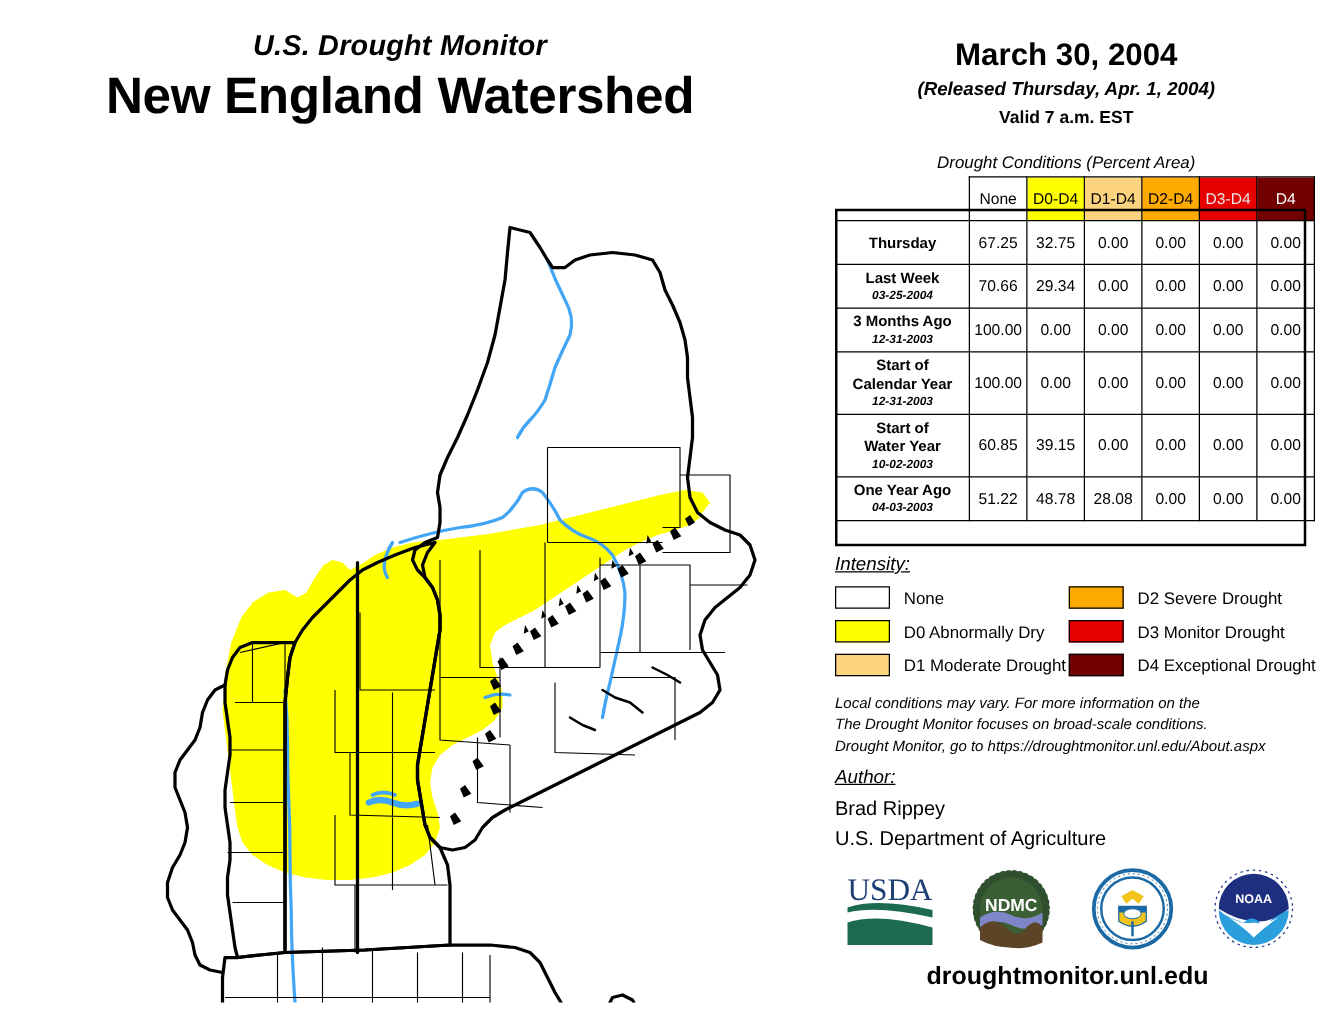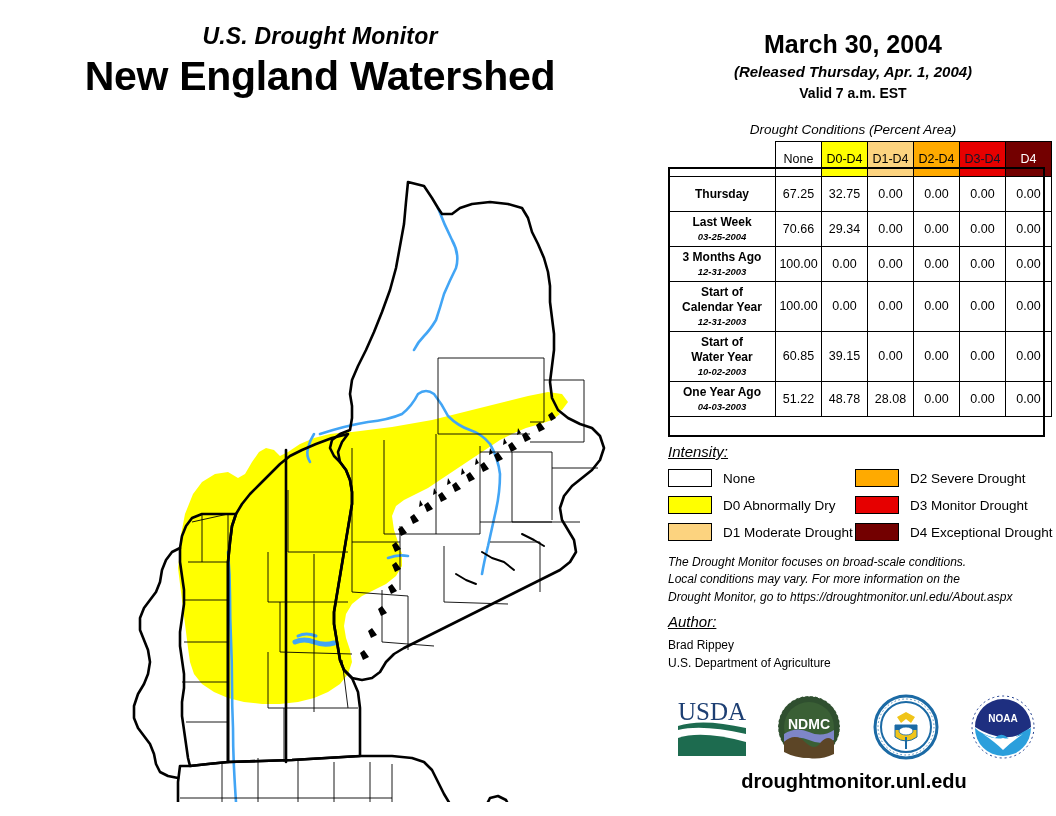--- a/index.html
+++ b/index.html
@@ -130,21 +130,21 @@
   }
   #cond-table .valcell {
     width: 45px;
     height: 34px;
     font-size: 12.5px;
   }
   .hdr-none { background: #ffffff !important; color: #000; }
   .hdr-d0   { background: #ffff00 !important; color: #000; }
   .hdr-d1   { background: #fcd37f !important; color: #000; }
   .hdr-d2   { background: #ffaa00 !important; color: #000; }
-  .hdr-d3   { background: #e60000 !important; color: #0f172a; margin-top: 32px; }
+  .hdr-d3   { background: #e60000 !important; color: #e5e5e5; margin-top: 32px; }
   .hdr-d4   { background: #730000 !important; color: #fff; }
 
   
   #table-outline {
     position: absolute;
     left: 8px; top: 167px;
     width: 377px; height: 270px;
     border: 2px solid #000;
     pointer-events: none;
     box-sizing: border-box;
@@ -188,21 +188,21 @@
   #author-title {
     position: absolute;
     left: 8px; top: 613px;
     font-size: 15px;
     font-style: italic;
     text-decoration: underline;
   }
   #author-lines {
     position: absolute;
     left: 8px; top: 636px;
-    font-size: 12px;
+    font-size: 16px;
     line-height: 1.5;
   }
 
   
   #logo-strip {
     position: absolute;
     left: 3px; top: 688px;
     width: 388px; height: 78px;
     display: flex;
     align-items: center;
@@ -583,22 +583,22 @@
       <span class="legend-swatch" style="background:#e60000"></span>
       <span class="legend-label">D3 Monitor Drought</span>
     </div>
     <div class="legend-row">
       <span class="legend-swatch" style="background:#730000"></span>
       <span class="legend-label">D4 Exceptional Drought</span>
     </div>
   </div>
 
   <div id="disclaimer">
+    <div>Local conditions may vary. For more information on the</div>
     <div>The Drought Monitor focuses on broad-scale conditions.</div>
-    <div>Local conditions may vary. For more information on the</div>
     <div>Drought Monitor, go to https://droughtmonitor.unl.edu/About.aspx</div>
   </div>
 
   <div id="author-title">Author:</div>
   <div id="author-lines">
     <div>Brad Rippey</div>
     <div>U.S. Department of Agriculture</div>
   </div>
 
   <div id="logo-strip">

